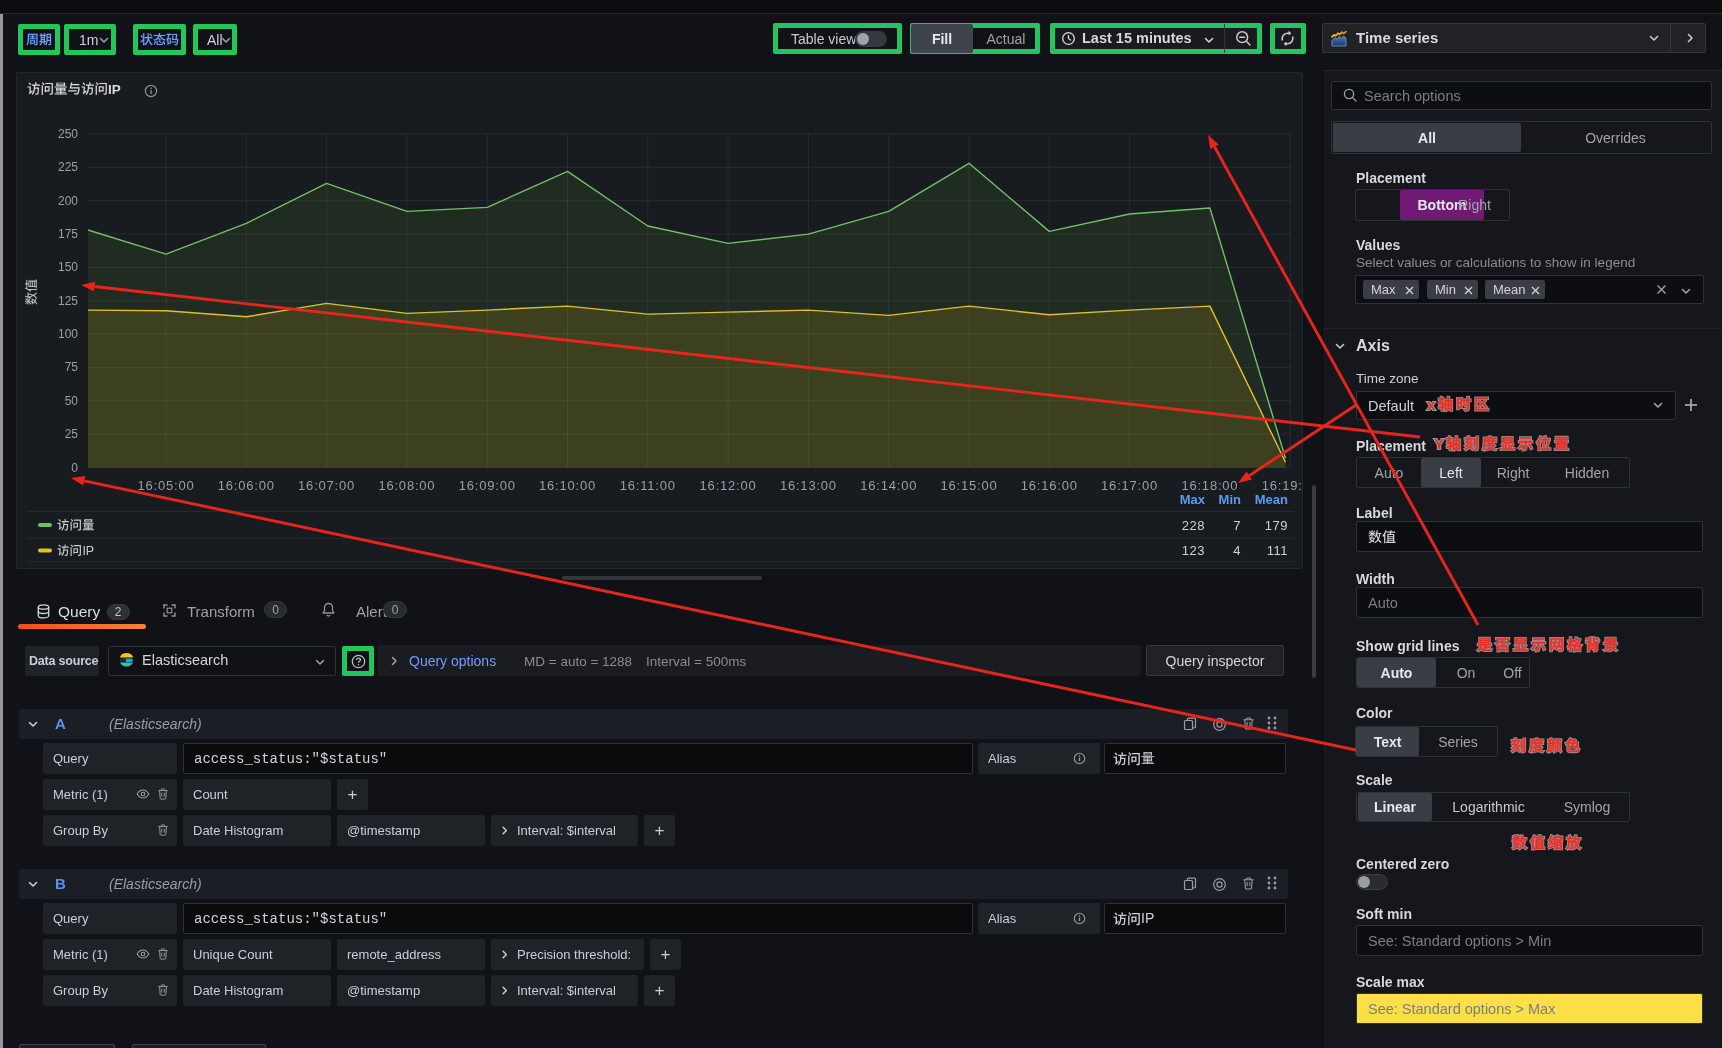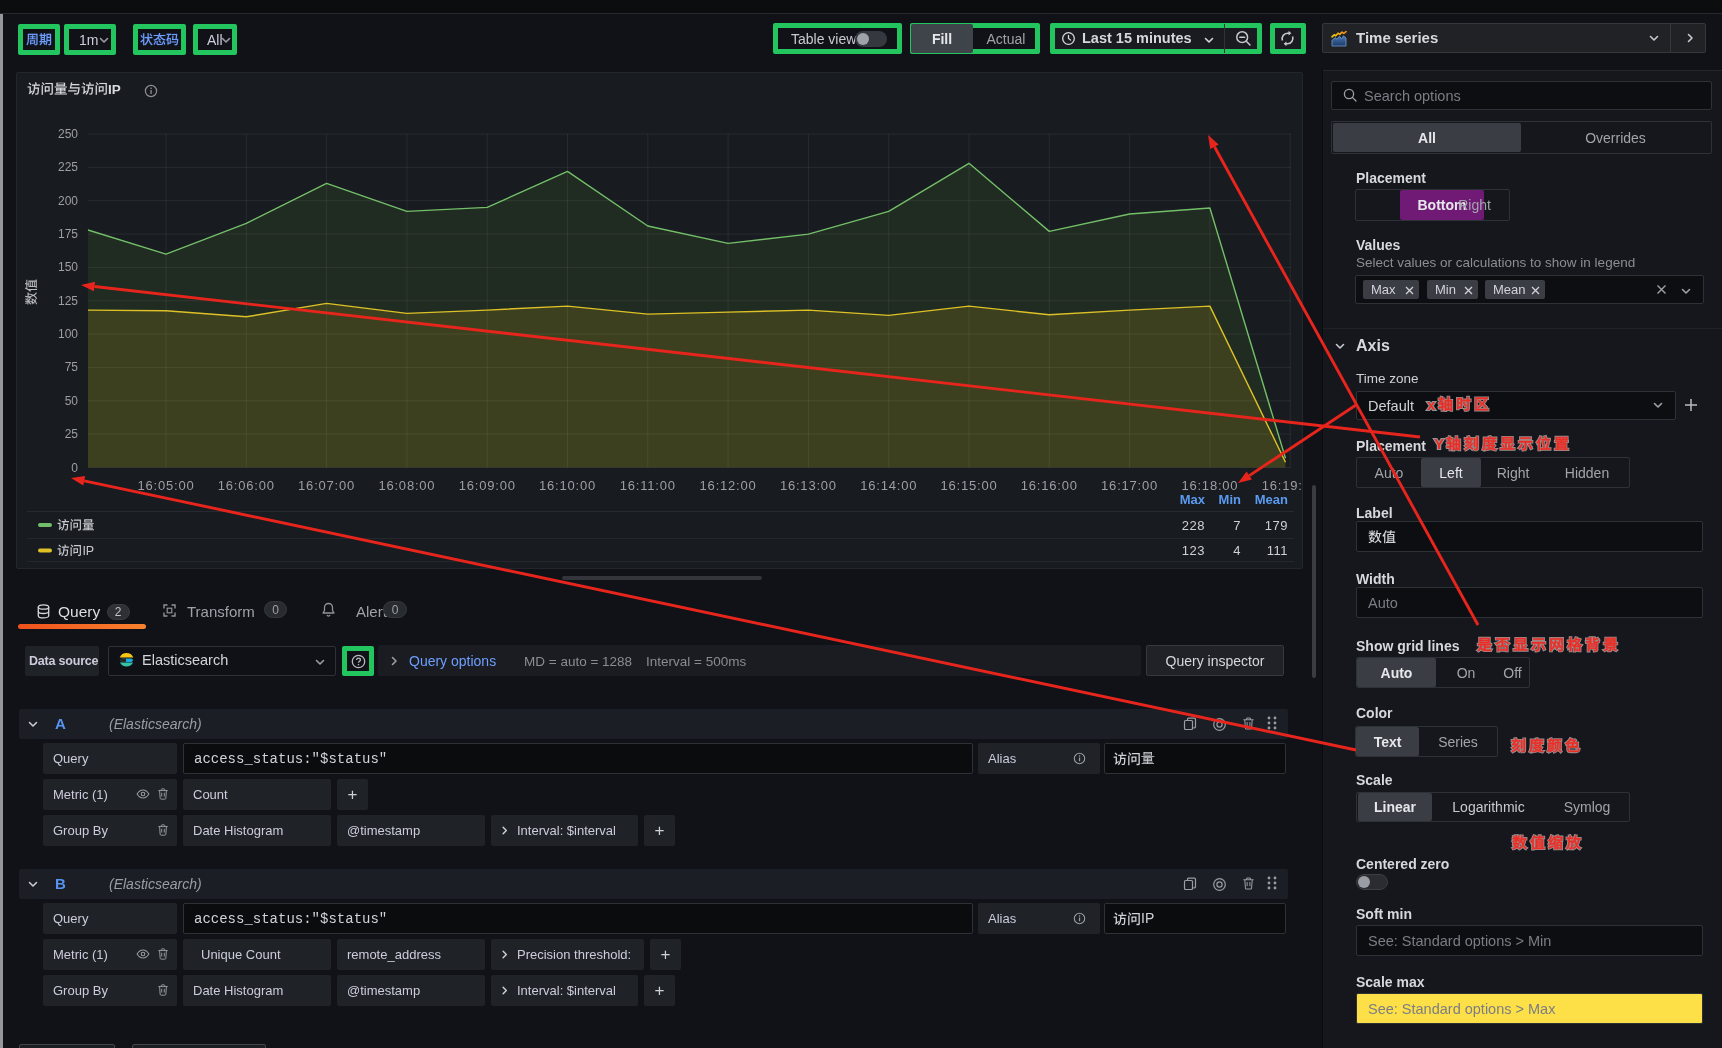--- a/index.html
+++ b/index.html
@@ -349,21 +349,21 @@
     </svg><span style="font-size:14px;color:#d2d3d8;vertical-align:1.5px">IP</span></div>
 <div class="ab chip" style="left:43px;top:939px;width:134px;height:31px;padding-left:10px;font-weight:500">Metric (1)</div>
 <svg class="ab ic" style="left:136px;top:947px" width="14" height="14" viewBox="0 0 15 15">
     <path d="M1.2 7.5C2.8 4.8 5 3.2 7.5 3.2s4.7 1.6 6.3 4.3c-1.6 2.7-3.8 4.3-6.3 4.3S2.8 10.2 1.2 7.5z" stroke="#9b9da4" fill="none" stroke-width="1.2"></path>
     <circle cx="7.5" cy="7.5" r="1.9" stroke="#9b9da4" fill="none" stroke-width="1.2"></circle>
   </svg>
 <svg class="ab ic" style="left:157px;top:948px" width="12" height="12" viewBox="0 0 13 14">
     <path d="M1 3h11M4.5 3V1.8c0-.4.3-.8.8-.8h2.4c.5 0 .8.4.8.8V3M2.5 3l.7 9c0 .6.5 1 1 1h4.6c.5 0 1-.4 1-1l.7-9" stroke="#9b9da4" fill="none" stroke-width="1.1"></path>
     <path d="M5 5.5v4.5M8 5.5v4.5" stroke="#9b9da4" stroke-width="1.1"></path>
   </svg>
-<div class="ab chip" style="left:183px;top:939px;width:148px;height:31px;padding-left:18px;font-weight:500">Unique Count</div>
+<div class="ab chip" style="left:183px;top:939px;width:148px;height:31px;padding-left:10px;font-weight:500">Unique Count</div>
 <div class="ab chip" style="left:337px;top:939px;width:148px;height:31px;padding-left:10px;font-weight:500">remote_address</div>
 <div class="ab chip" style="left:491px;top:939px;width:153px;height:31px;padding-left:26px;font-weight:500">Precision threshold:</div>
 <svg class="ab ic" style="left:499.0px;top:948.5px" width="11" height="11" viewBox="0 0 12 12">
     <path d="M4.5 2.5L8 6l-3.5 3.5" stroke="#cfd0d6" stroke-width="1.6" fill="none" stroke-linecap="round" stroke-linejoin="round"></path>
   </svg>
 <div class="ab chip" style="left:650px;top:939px;width:31px;height:31px;justify-content:center;font-size:17px;color:#cfd0d6">+</div>
 <div class="ab chip" style="left:43px;top:975px;width:134px;height:31px;padding-left:10px;font-weight:500">Group By</div>
 <svg class="ab ic" style="left:157px;top:984px" width="12" height="12" viewBox="0 0 13 14">
     <path d="M1 3h11M4.5 3V1.8c0-.4.3-.8.8-.8h2.4c.5 0 .8.4.8.8V3M2.5 3l.7 9c0 .6.5 1 1 1h4.6c.5 0 1-.4 1-1l.7-9" stroke="#9b9da4" fill="none" stroke-width="1.1"></path>
     <path d="M5 5.5v4.5M8 5.5v4.5" stroke="#9b9da4" stroke-width="1.1"></path>

